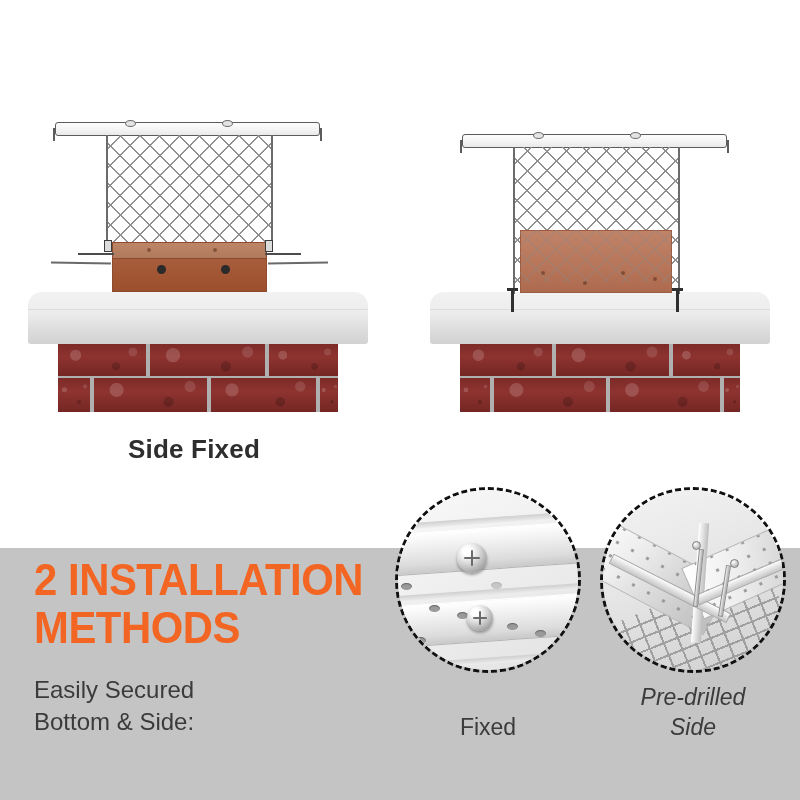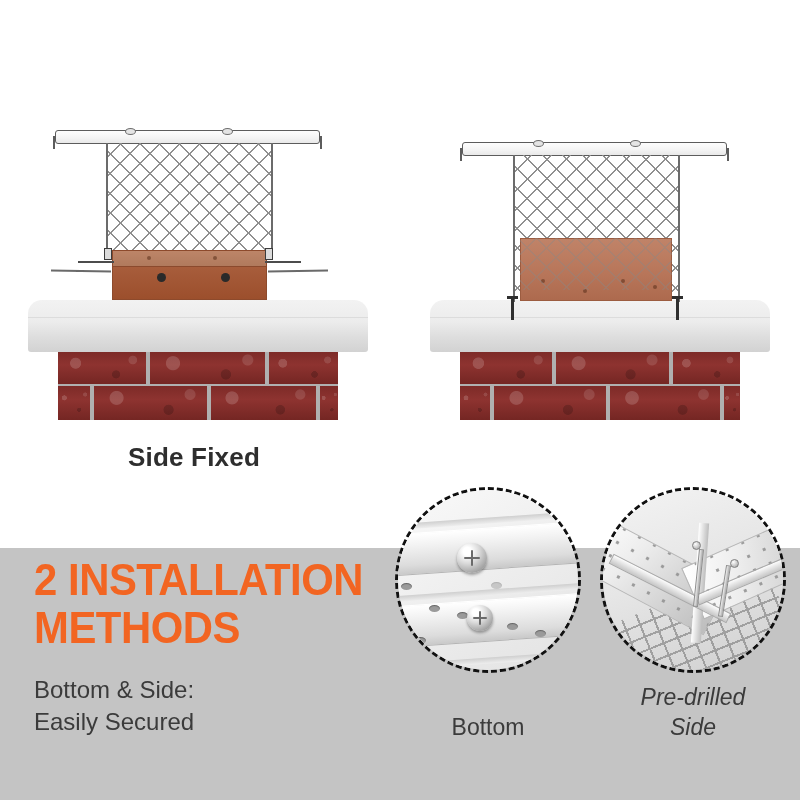--- a/index.html
+++ b/index.html
@@ -10,21 +10,21 @@
   }
   #page{position:relative;width:800px;height:800px;background:#ffffff;}
 
   
   .gray-band{
     position:absolute;left:0;top:548px;width:800px;height:252px;
     background:#c4c4c4;
   }
 
   
-  .illus{position:absolute;top:12px;width:400px;height:420px;}
+  .illus{position:absolute;top:4px;width:400px;height:420px;}
   .illus.left{left:0;}
   .illus.right{left:400px;}
 
   
   .brick-stack{
     position:absolute;bottom:12px;width:280px;height:68px;
     background:#b0b0b0;overflow:hidden;
   }
   .brick-row{position:absolute;left:0;width:100%;height:32px;}
   .brick-row.r1{top:0;}
@@ -351,22 +351,22 @@
   </div>
 
   <div class="gray-band"></div>
 
   <div class="headline">
     <h1>
       <span class="l1">2 INSTALLATION</span>
       <span class="l2">METHODS</span>
     </h1>
     <div class="sub">
+      <span>Easily Secured</span>
       <span>Bottom &amp; Side:</span>
-      <span>Easily Secured</span>
     </div>
   </div>
 
   <div class="photo-wrap one">
     <div class="photo-circle">
       <div class="photo-inner p1">
         <div class="fold f1"></div>
         <div class="strip s1"></div>
         <div class="fold f2"></div>
         <div class="strip s2"></div>
@@ -400,21 +400,21 @@
         <div class="pin" style="left:96px;top:62px;height:56px;transform:rotate(6deg);"></div>
         <div class="pin" style="left:122px;top:78px;height:50px;transform:rotate(9deg);"></div>
         <div class="rivet" style="left:92px;top:54px;"></div>
         <div class="rivet" style="left:130px;top:72px;"></div>
       </div>
     </div>
   </div>
 
   <div class="photo-label one">
     <br>
-    <span>Bottom</span>
+    <span>Fixed</span>
   </div>
 
   <div class="photo-label two">
     <span>Pre-drilled</span><br>
     <span>Side</span>
   </div>
 
 </div>
 
 </body></html>

